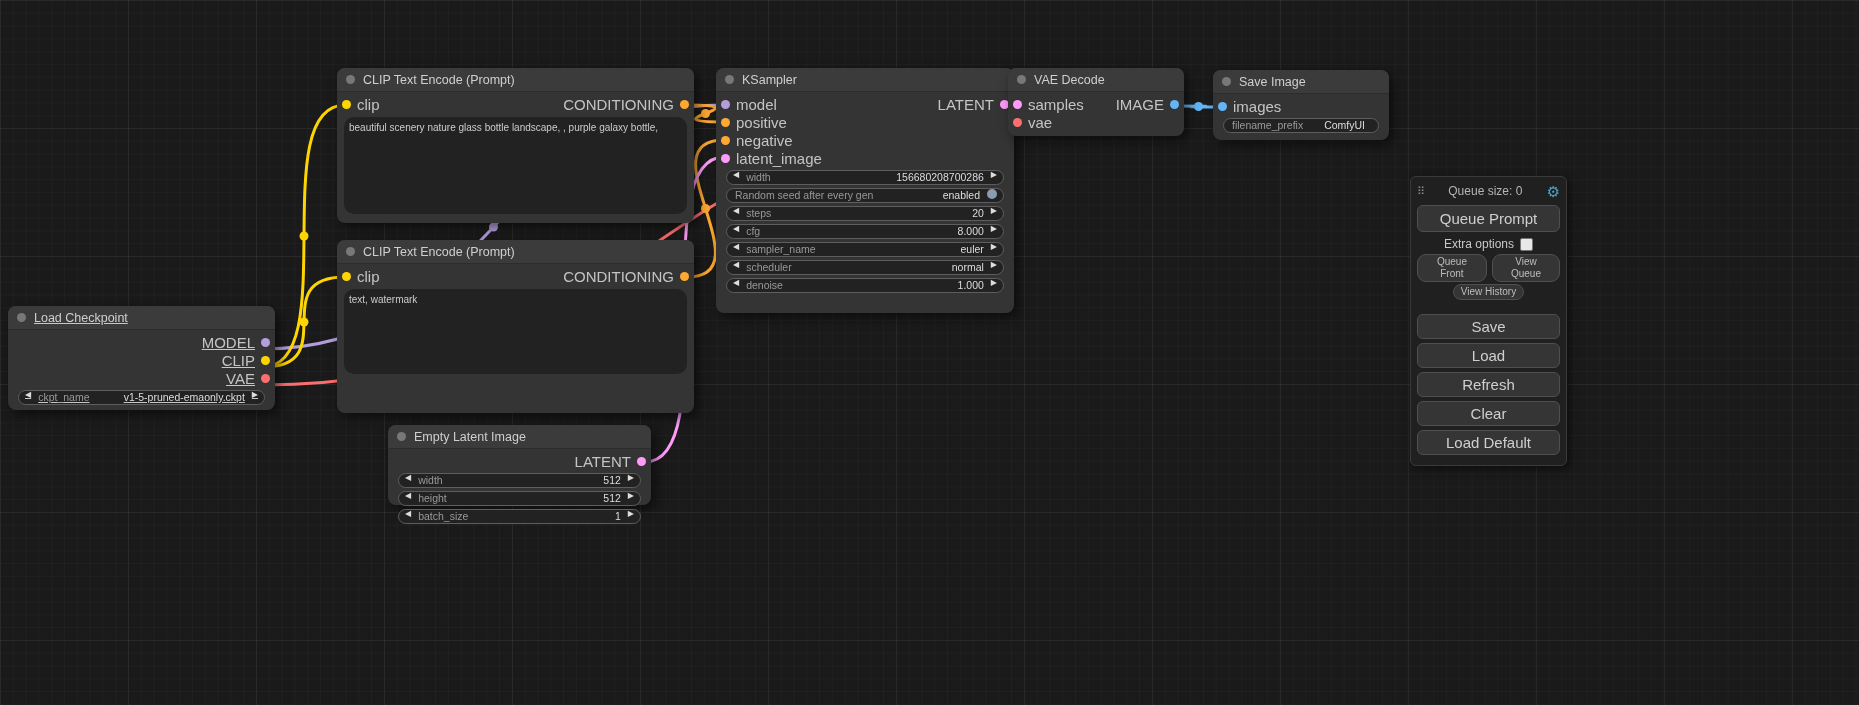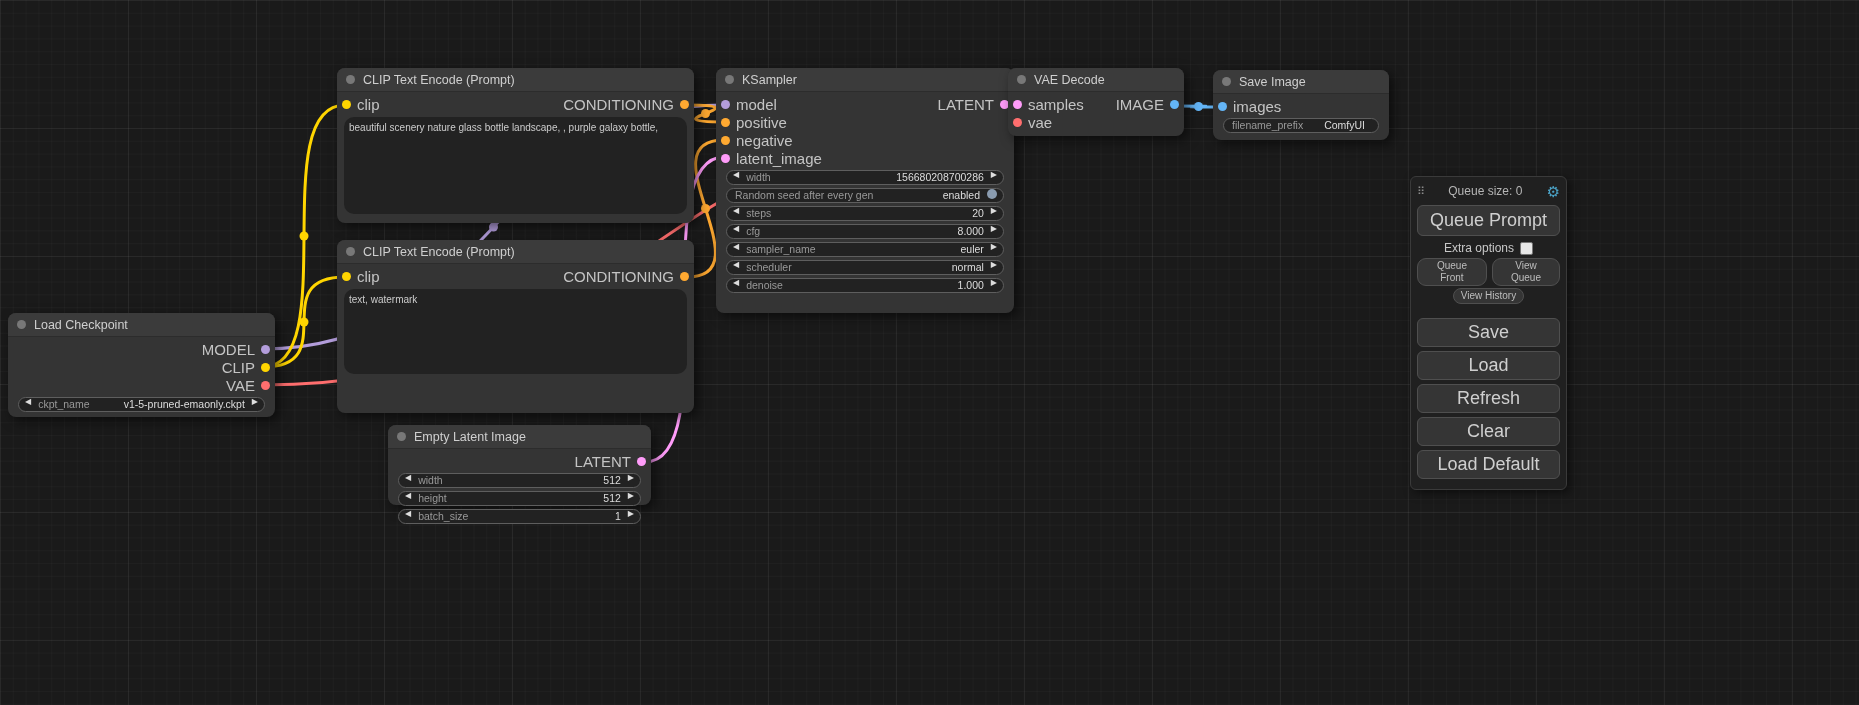--- a/index.html
+++ b/index.html
@@ -52,21 +52,21 @@
     background:#202020;border:1px solid #3a3a3a;border-radius:6px;padding:4px 6px 6px;
     box-shadow:3px 3px 10px rgba(0,0,0,.5);
   }
   .menu-header{display:flex;align-items:center;height:20px;color:#b5b5b5;font-size:12px;}
   .drag-handle{color:#8a8a8a;font-size:11px;cursor:grab;letter-spacing:-1px;}
   .queue-size{flex:1;text-align:center;}
   .gear{font-size:15px;cursor:pointer;line-height:1;}
   button{font-family:"Liberation Sans",sans-serif;cursor:pointer;}
   .btn-big{
     display:block;width:100%;margin:4px 0;background:#353535;border:1px solid #4f4f4f;
-    border-radius:6px;color:#cfcfcf;font-size:18px;text-align:center;padding:3px 0;
+    border-radius:6px;color:#cfcfcf;font-size:15px;text-align:center;padding:3px 0;
   }
   .btn-qp{padding:4px 0;}
   .extra-row{display:flex;align-items:center;justify-content:center;gap:6px;color:#c8c8c8;font-size:12px;height:16px;margin:2px 0;}
   .checkbox{width:11px;height:11px;background:#e8e8e8;border:1px solid #777;border-radius:2px;display:inline-block;}
   .small-row{display:flex;justify-content:center;gap:5px;margin:2px 0;}
   .btn-small{
     background:#353535;border:1px solid #4f4f4f;border-radius:9px;color:#bdbdbd;
     font-size:10px;padding:1px 7px;line-height:1.2;
   }
   .menu-gap{height:8px;}
@@ -90,21 +90,21 @@
       <path d="M 687 277 C 767 277, 644 140, 724 140" stroke="#FFA931" stroke-width="3" fill="none"></path>
       <circle cx="705.5" cy="208.5" r="4.5" fill="#FFA931"></circle>
       <path d="M 645 462 C 725 462, 644 157, 724 157" stroke="#FF9CF9" stroke-width="3" fill="none"></path>
       <circle cx="684.5" cy="309.5" r="4.5" fill="#FF9CF9"></circle>
       <path d="M 974 105 C 1054 105, 936 106, 1016 106" stroke="#FF9CF9" stroke-width="3" fill="none"></path>
       <circle cx="995" cy="105.5" r="4.5" fill="#FF9CF9"></circle>
       <path d="M 1176 106 C 1256 106, 1141 107, 1221 107" stroke="#64B5F6" stroke-width="3" fill="none"></path>
       <circle cx="1198.5" cy="106.5" r="4.5" fill="#64B5F6"></circle>
     </svg>
 
-  <div class="node" style="left:8px;top:313px;width:267px;height:104px;">
+  <div class="node" style="left:8px;top:306px;width:267px;height:104px;text-decoration:underline;">
     <div class="node-title">
       <span class="title-dot"></span>
       <span>Load Checkpoint</span>
     </div>
     <div class="node-body">
       <div class="slot-row">
         <span class="slot-out">
           <span>MODEL</span>
           <span class="slot-dot" style="background: rgb(179, 157, 219);"></span>
         </span>

